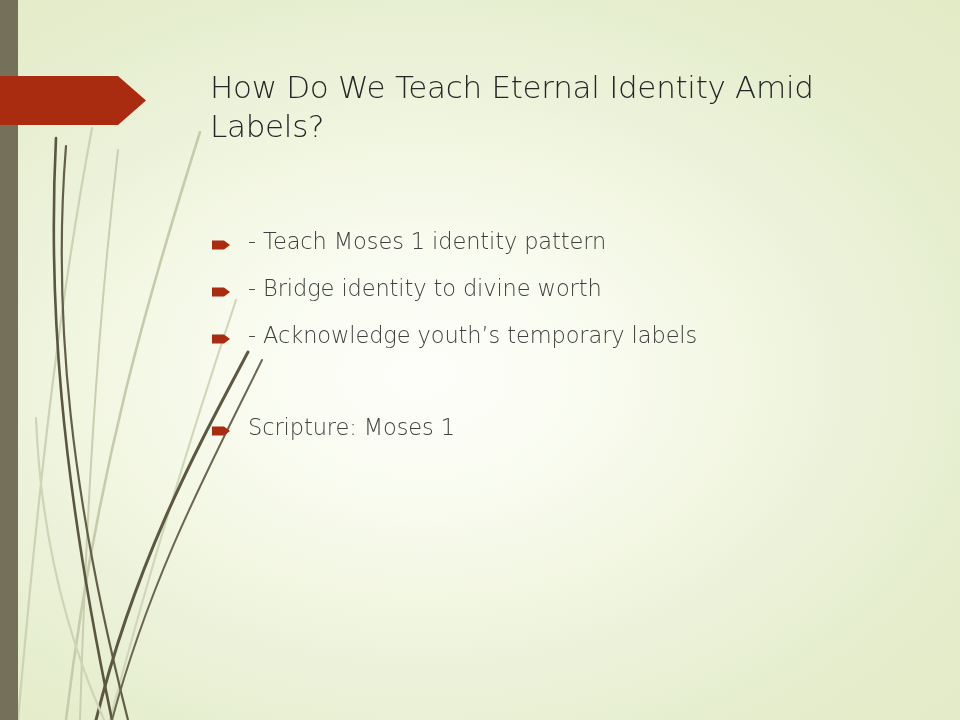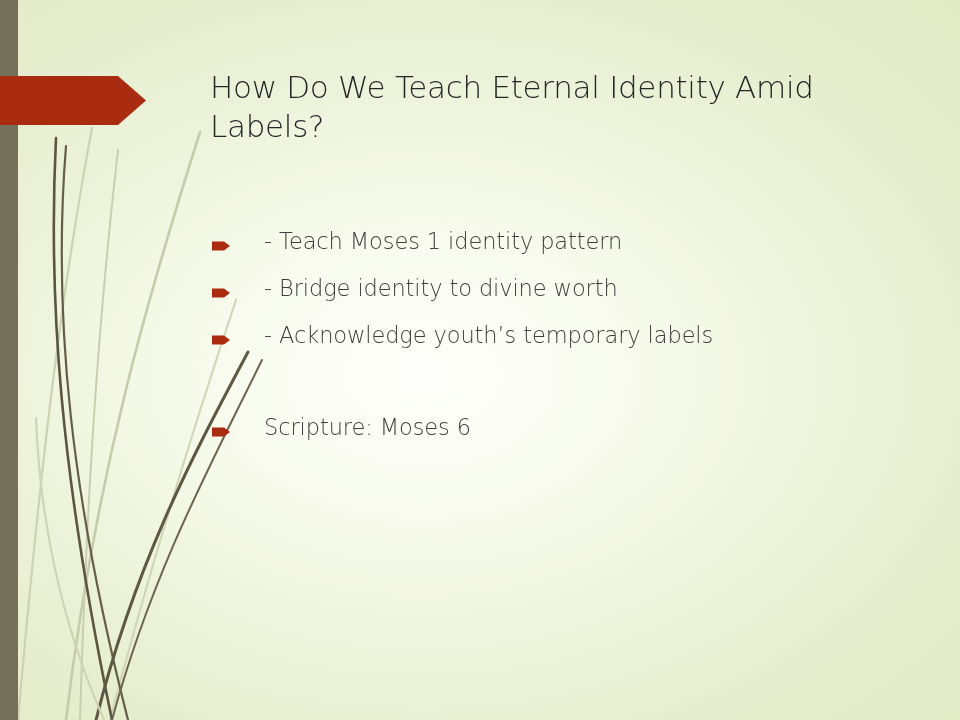--- a/index.html
+++ b/index.html
@@ -84,24 +84,23 @@
     position: absolute;
     left: 212px;
     top: 228px;
     width: 700px;
     list-style: none;
     margin: 0;
     padding: 0;
   }
   .body-item {
     display: flex;
-    align-items: flex-end;
+    align-items: center;
     margin-bottom: 21px;
     min-height: 26px;
-    gap: 16px;
   }
   .body-item.spacer {
     margin-bottom: 21px;
     min-height: 24px;
   }
   .bullet-marker {
     flex: 0 0 auto;
     width: 22px;
     height: 24px;
     margin-right: 14px;
@@ -178,18 +177,18 @@
       <svg class="bullet-marker" viewBox="0 0 22 14">
         <polygon points="0,2.5 12,2.5 18,7 12,11.5 0,11.5" fill="#a92b10"></polygon>
       </svg>
       <span class="body-text"></span>
     </li>
 
     <li class="body-item">
       <svg class="bullet-marker" viewBox="0 0 22 14">
         <polygon points="0,2.5 12,2.5 18,7 12,11.5 0,11.5" fill="#a92b10"></polygon>
       </svg>
-      <span class="body-text">Scripture: Moses 6</span>
+      <span class="body-text">Scripture: Moses 1</span>
     </li>
 
   </ul>
 
 </div>
 
 </body></html>

